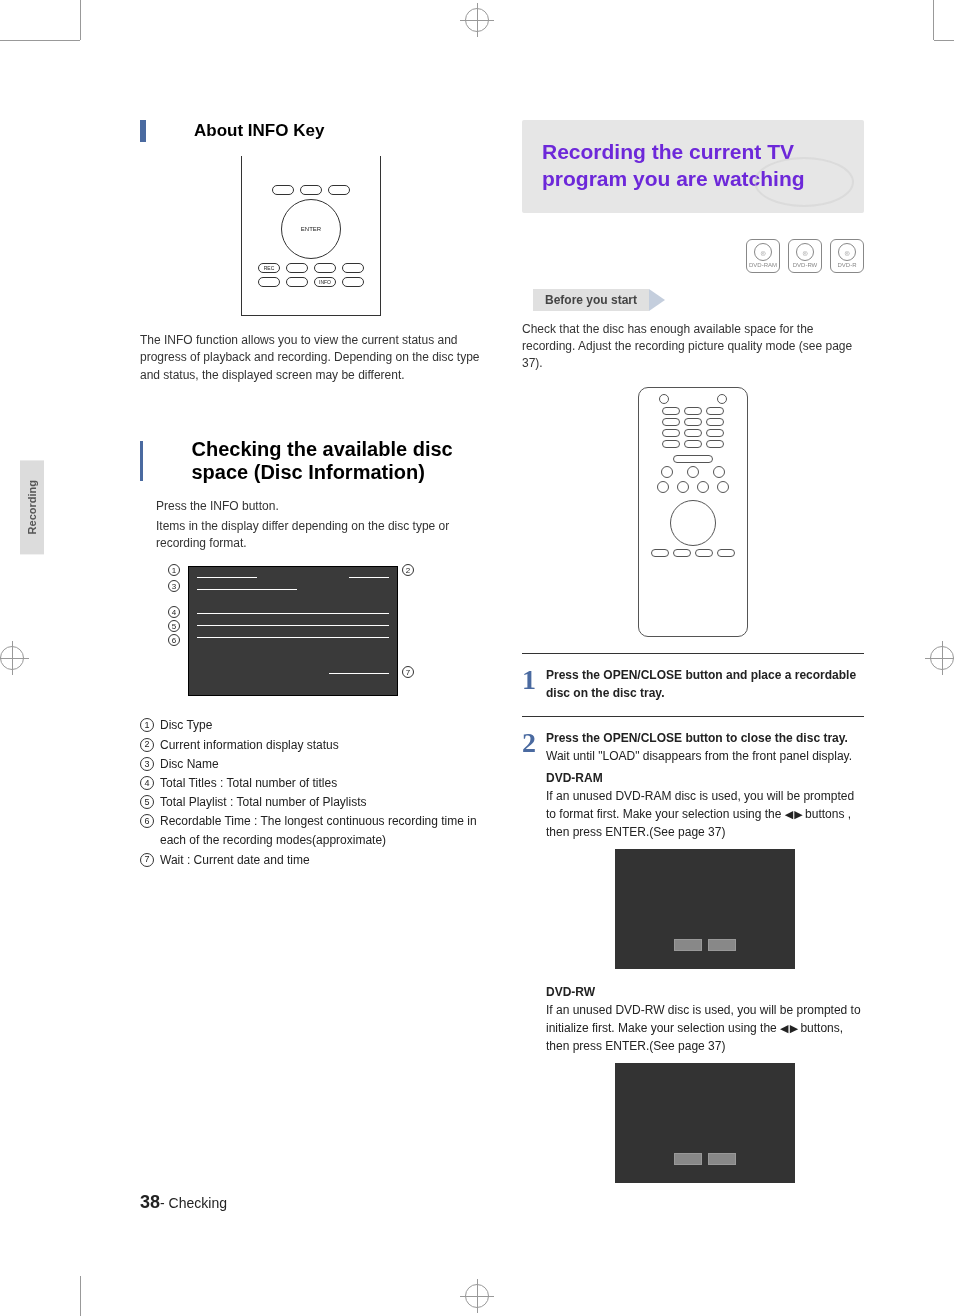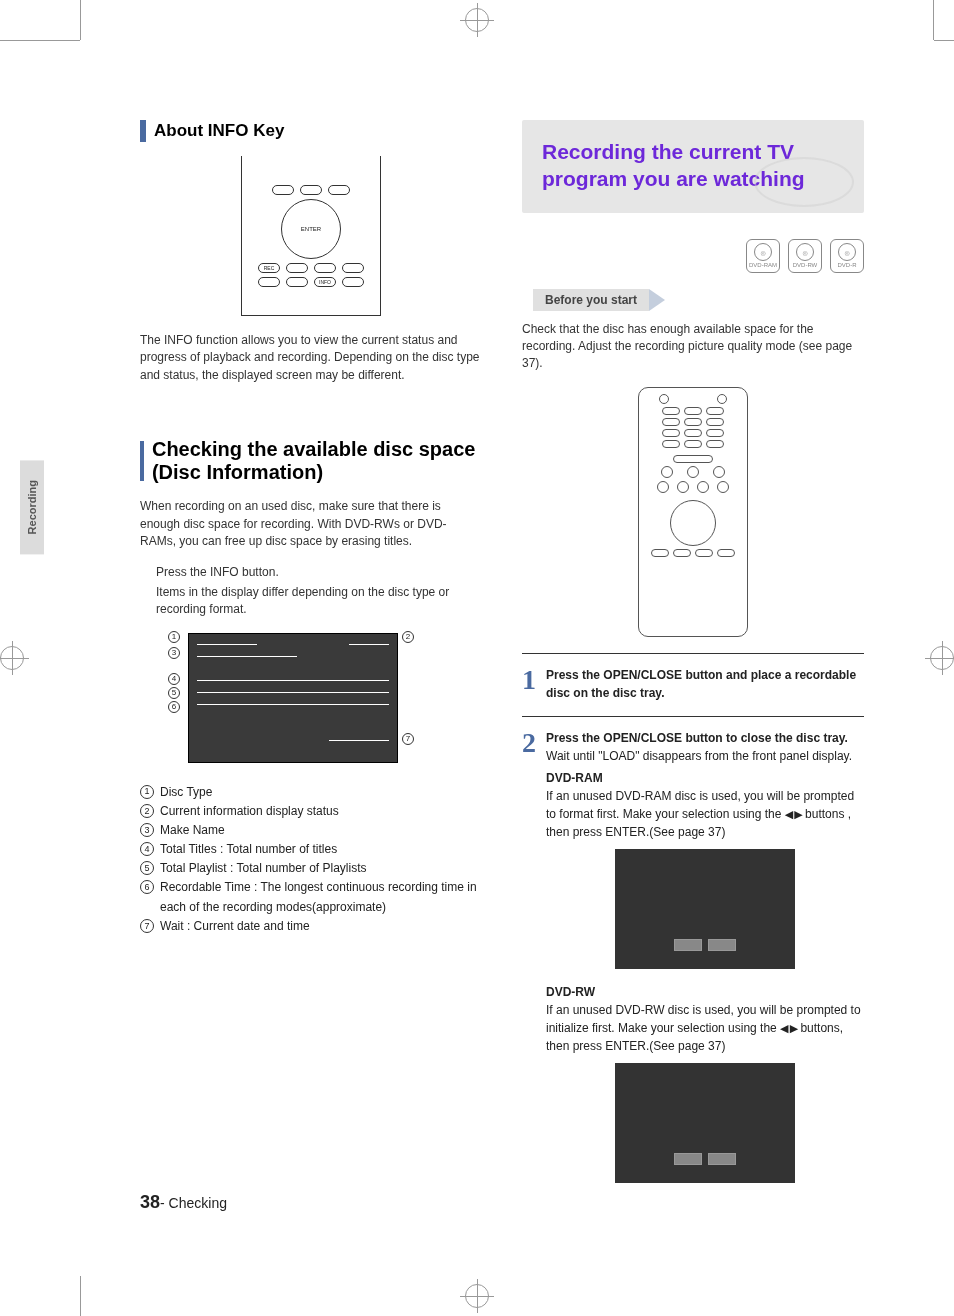--- a/index.html
+++ b/index.html
@@ -16,21 +16,21 @@
   .reg-left { top: 50%; left: 0; transform: translateY(-50%); }
   .reg-right { top: 50%; right: 0; transform: translateY(-50%); }
   .reg-bottom { bottom: 8px; left: 50%; transform: translateX(-50%); }
   .reg-mark::before { content:""; position:absolute; top:50%; left:-6px; right:-6px; height:1px; background:#999; }
   .reg-mark::after { content:""; position:absolute; left:50%; top:-6px; bottom:-6px; width:1px; background:#999; }
 
   .columns { display: flex; gap: 40px; }
   .col { flex: 1; min-width: 0; }
   .section-tab { position: absolute; left: 20px; top: 460px; background: #dcdcdc; padding: 20px 6px; font-size: 11px; font-weight: bold; writing-mode: vertical-rl; transform: rotate(180deg); color:#555; }
 
-  .head-bar { display: flex; align-items: center; margin-bottom: 14px; }
+  .head-bar { display: flex; align-items: center; margin-bottom: 14px; gap: 40px; }
   .head-bar .tick { width: 6px; height: 22px; background: #4a6aa0; margin-right: 8px; }
   .head-bar .htext { font-weight: bold; color: #000; }
   .htext.big { font-size: 17px; }
   .htext.med { font-size: 20px; }
 
   .remote-box { width: 140px; height: 160px; margin: 6px auto 16px; border-left: 1px solid #333; border-right: 1px solid #333; border-bottom: 1px solid #333; position: relative; display:flex; flex-direction:column; align-items:center; justify-content:center; gap:4px;}
   .remote-box .wheel { width: 60px; height: 60px; border: 1px solid #333; border-radius: 50%; display:flex; align-items:center; justify-content:center; font-size:6px; }
   .remote-box .row { display:flex; gap:6px; }
   .remote-box .btn { width:22px; height:10px; border:1px solid #333; border-radius:5px; font-size:5px; display:flex; align-items:center; justify-content:center; }
 
@@ -125,21 +125,20 @@
 
       <p class="para">The INFO function allows you to view the current status and progress of playback and recording. Depending on the disc type and status, the displayed screen may be different.</p>
 
       <div style="height:40px"></div>
 
       <div class="head-bar">
         <div class="tick" style="height:40px"></div>
         <div class="htext med">Checking the available disc space (Disc Information)</div>
       </div>
 
-      <p class="para">When recording on an used disc, make sure that there is enough disc space for recording. With DVD-RWs or DVD-RAMs, you can free up disc space by erasing titles.</p>
 
       <div class="indented">
         <p class="para" style="margin-bottom:2px">Press the INFO button.</p>
         <p class="para">Items in the display differ depending on the disc type or recording format.</p>
       </div>
 
       <div class="disc-diagram">
         <div class="num-circle" style="top:-2px; left:-2px">1</div>
         <div class="num-circle" style="top:14px; left:-2px">3</div>
         <div class="num-circle" style="top:40px; left:-2px">4</div>
@@ -162,21 +161,21 @@
         <li>
             <span class="n">1</span>
             <span>Disc Type</span>
           </li>
         <li>
             <span class="n">2</span>
             <span>Current information display status</span>
           </li>
         <li>
             <span class="n">3</span>
-            <span>Make Name</span>
+            <span>Disc Name</span>
           </li>
         <li>
             <span class="n">4</span>
             <span>Total Titles : Total number of titles</span>
           </li>
         <li>
             <span class="n">5</span>
             <span>Total Playlist : Total number of Playlists</span>
           </li>
         <li>

